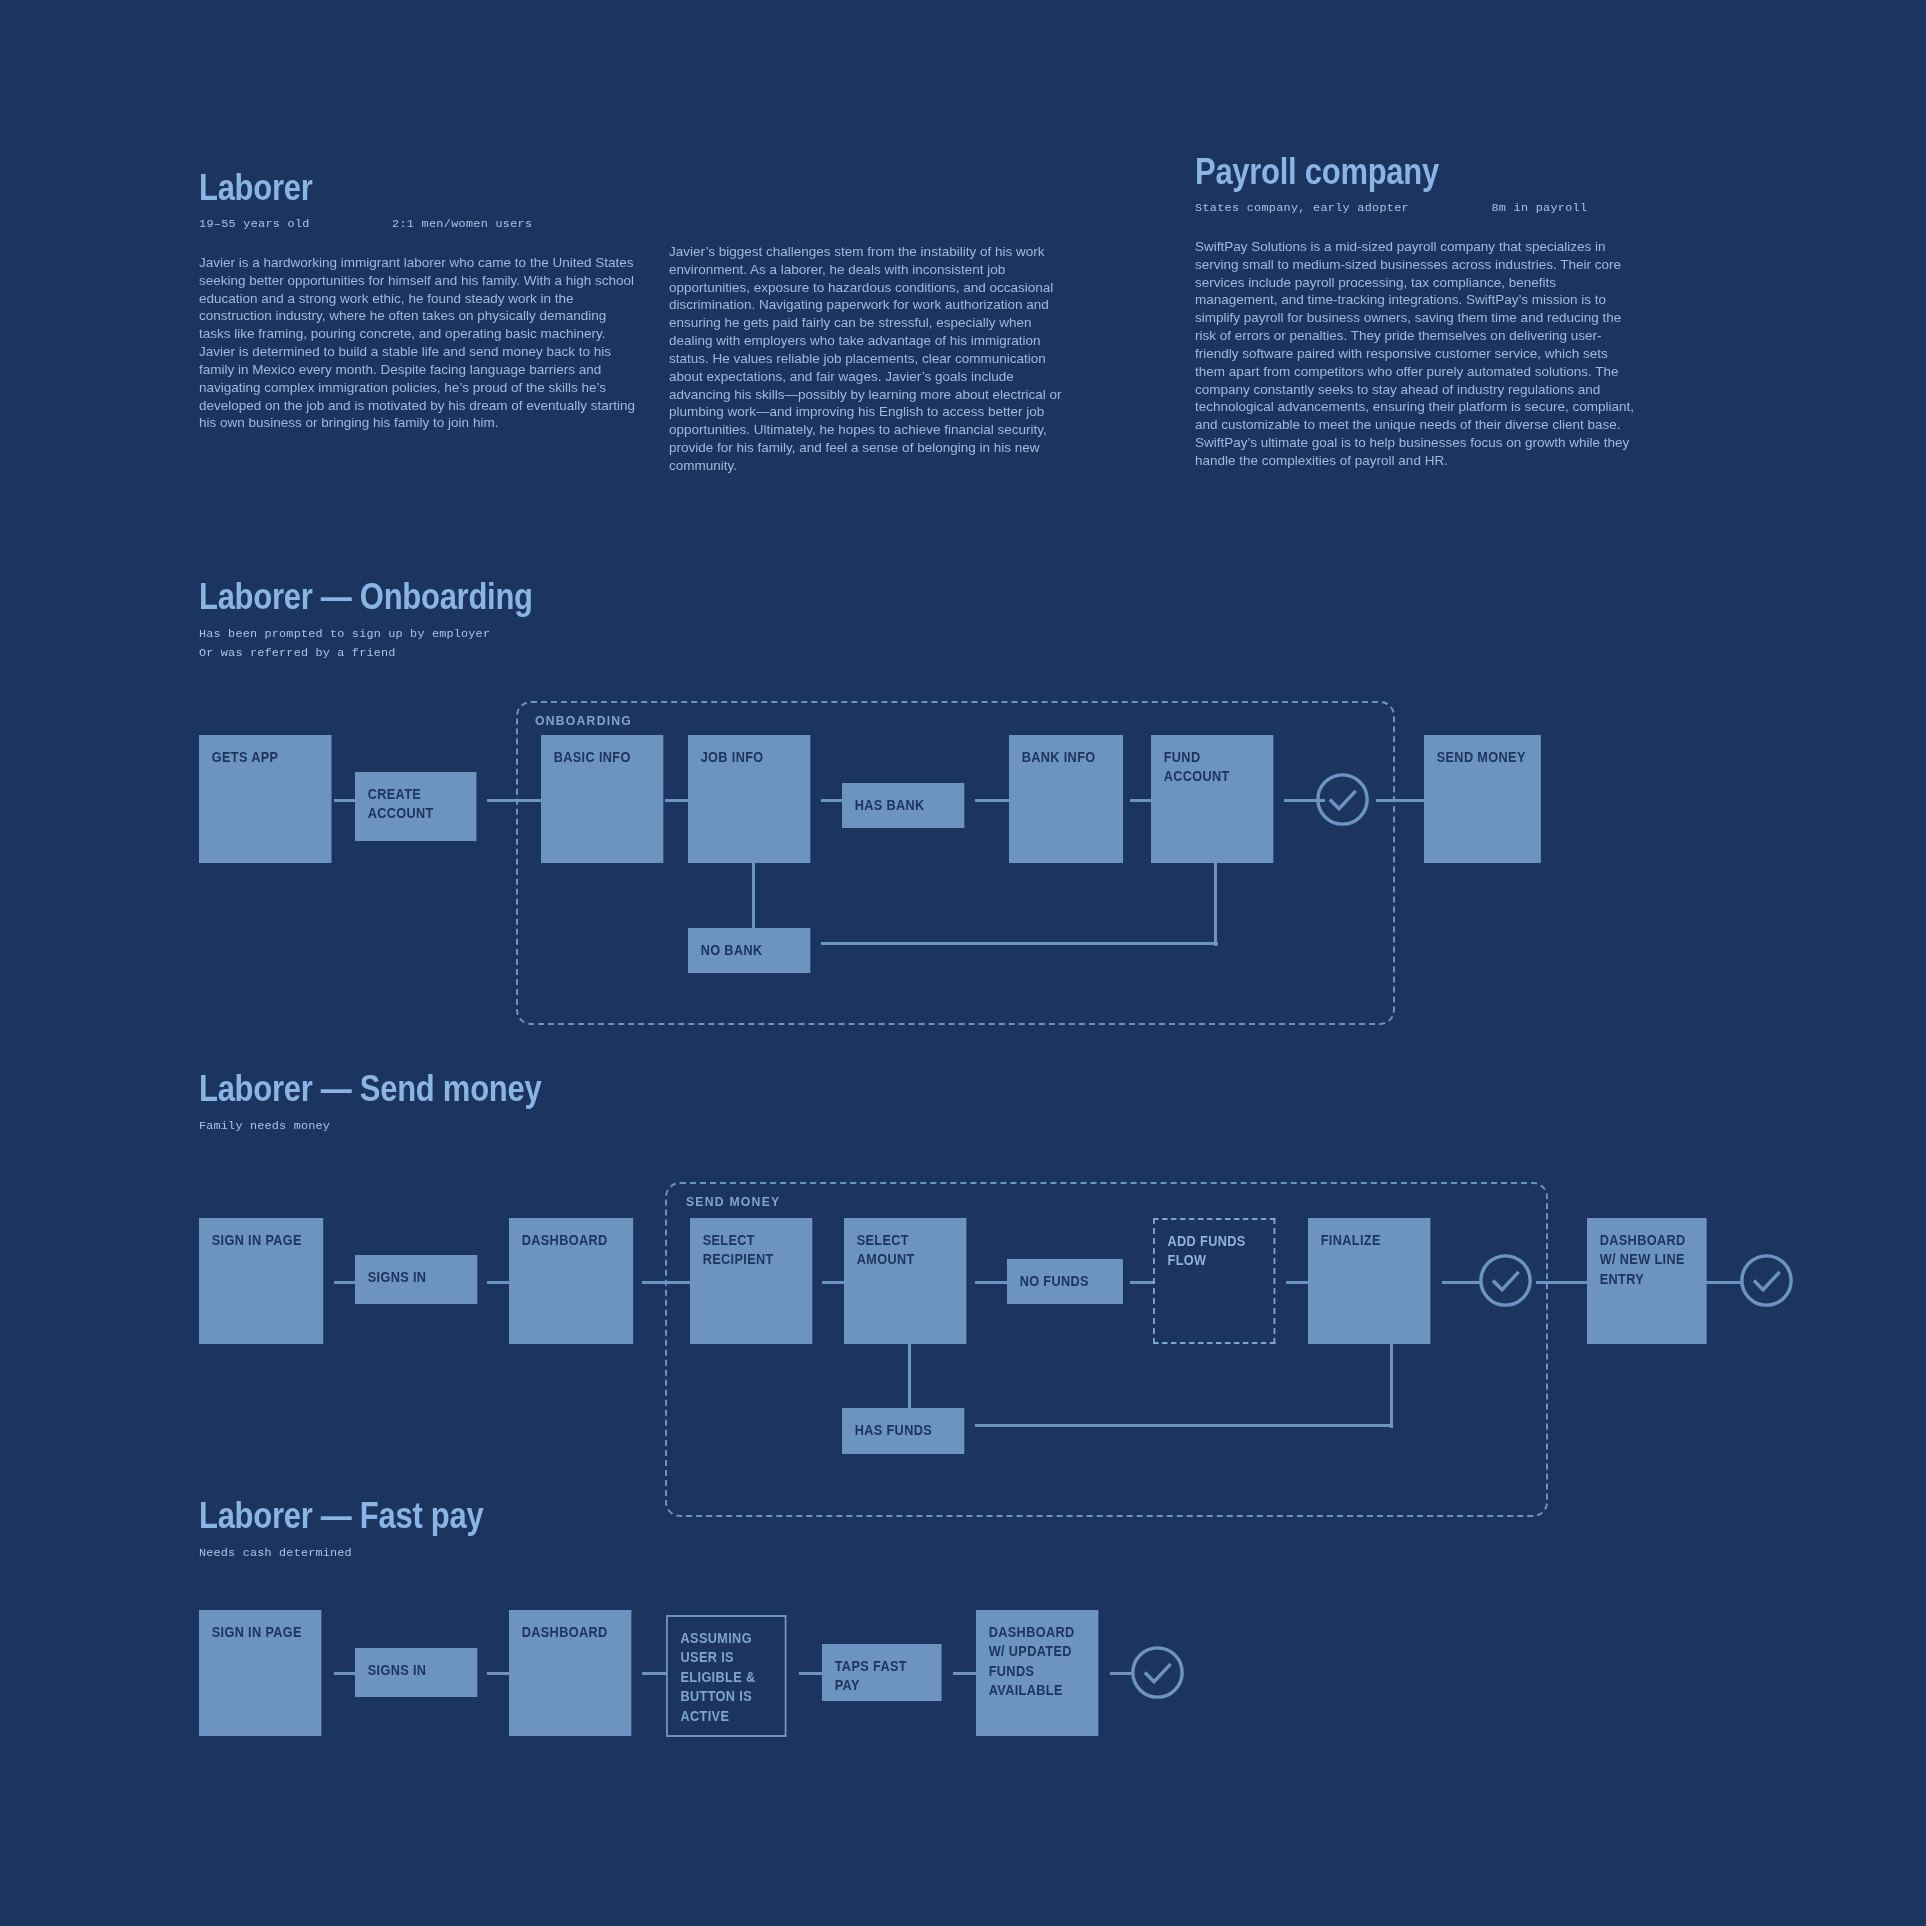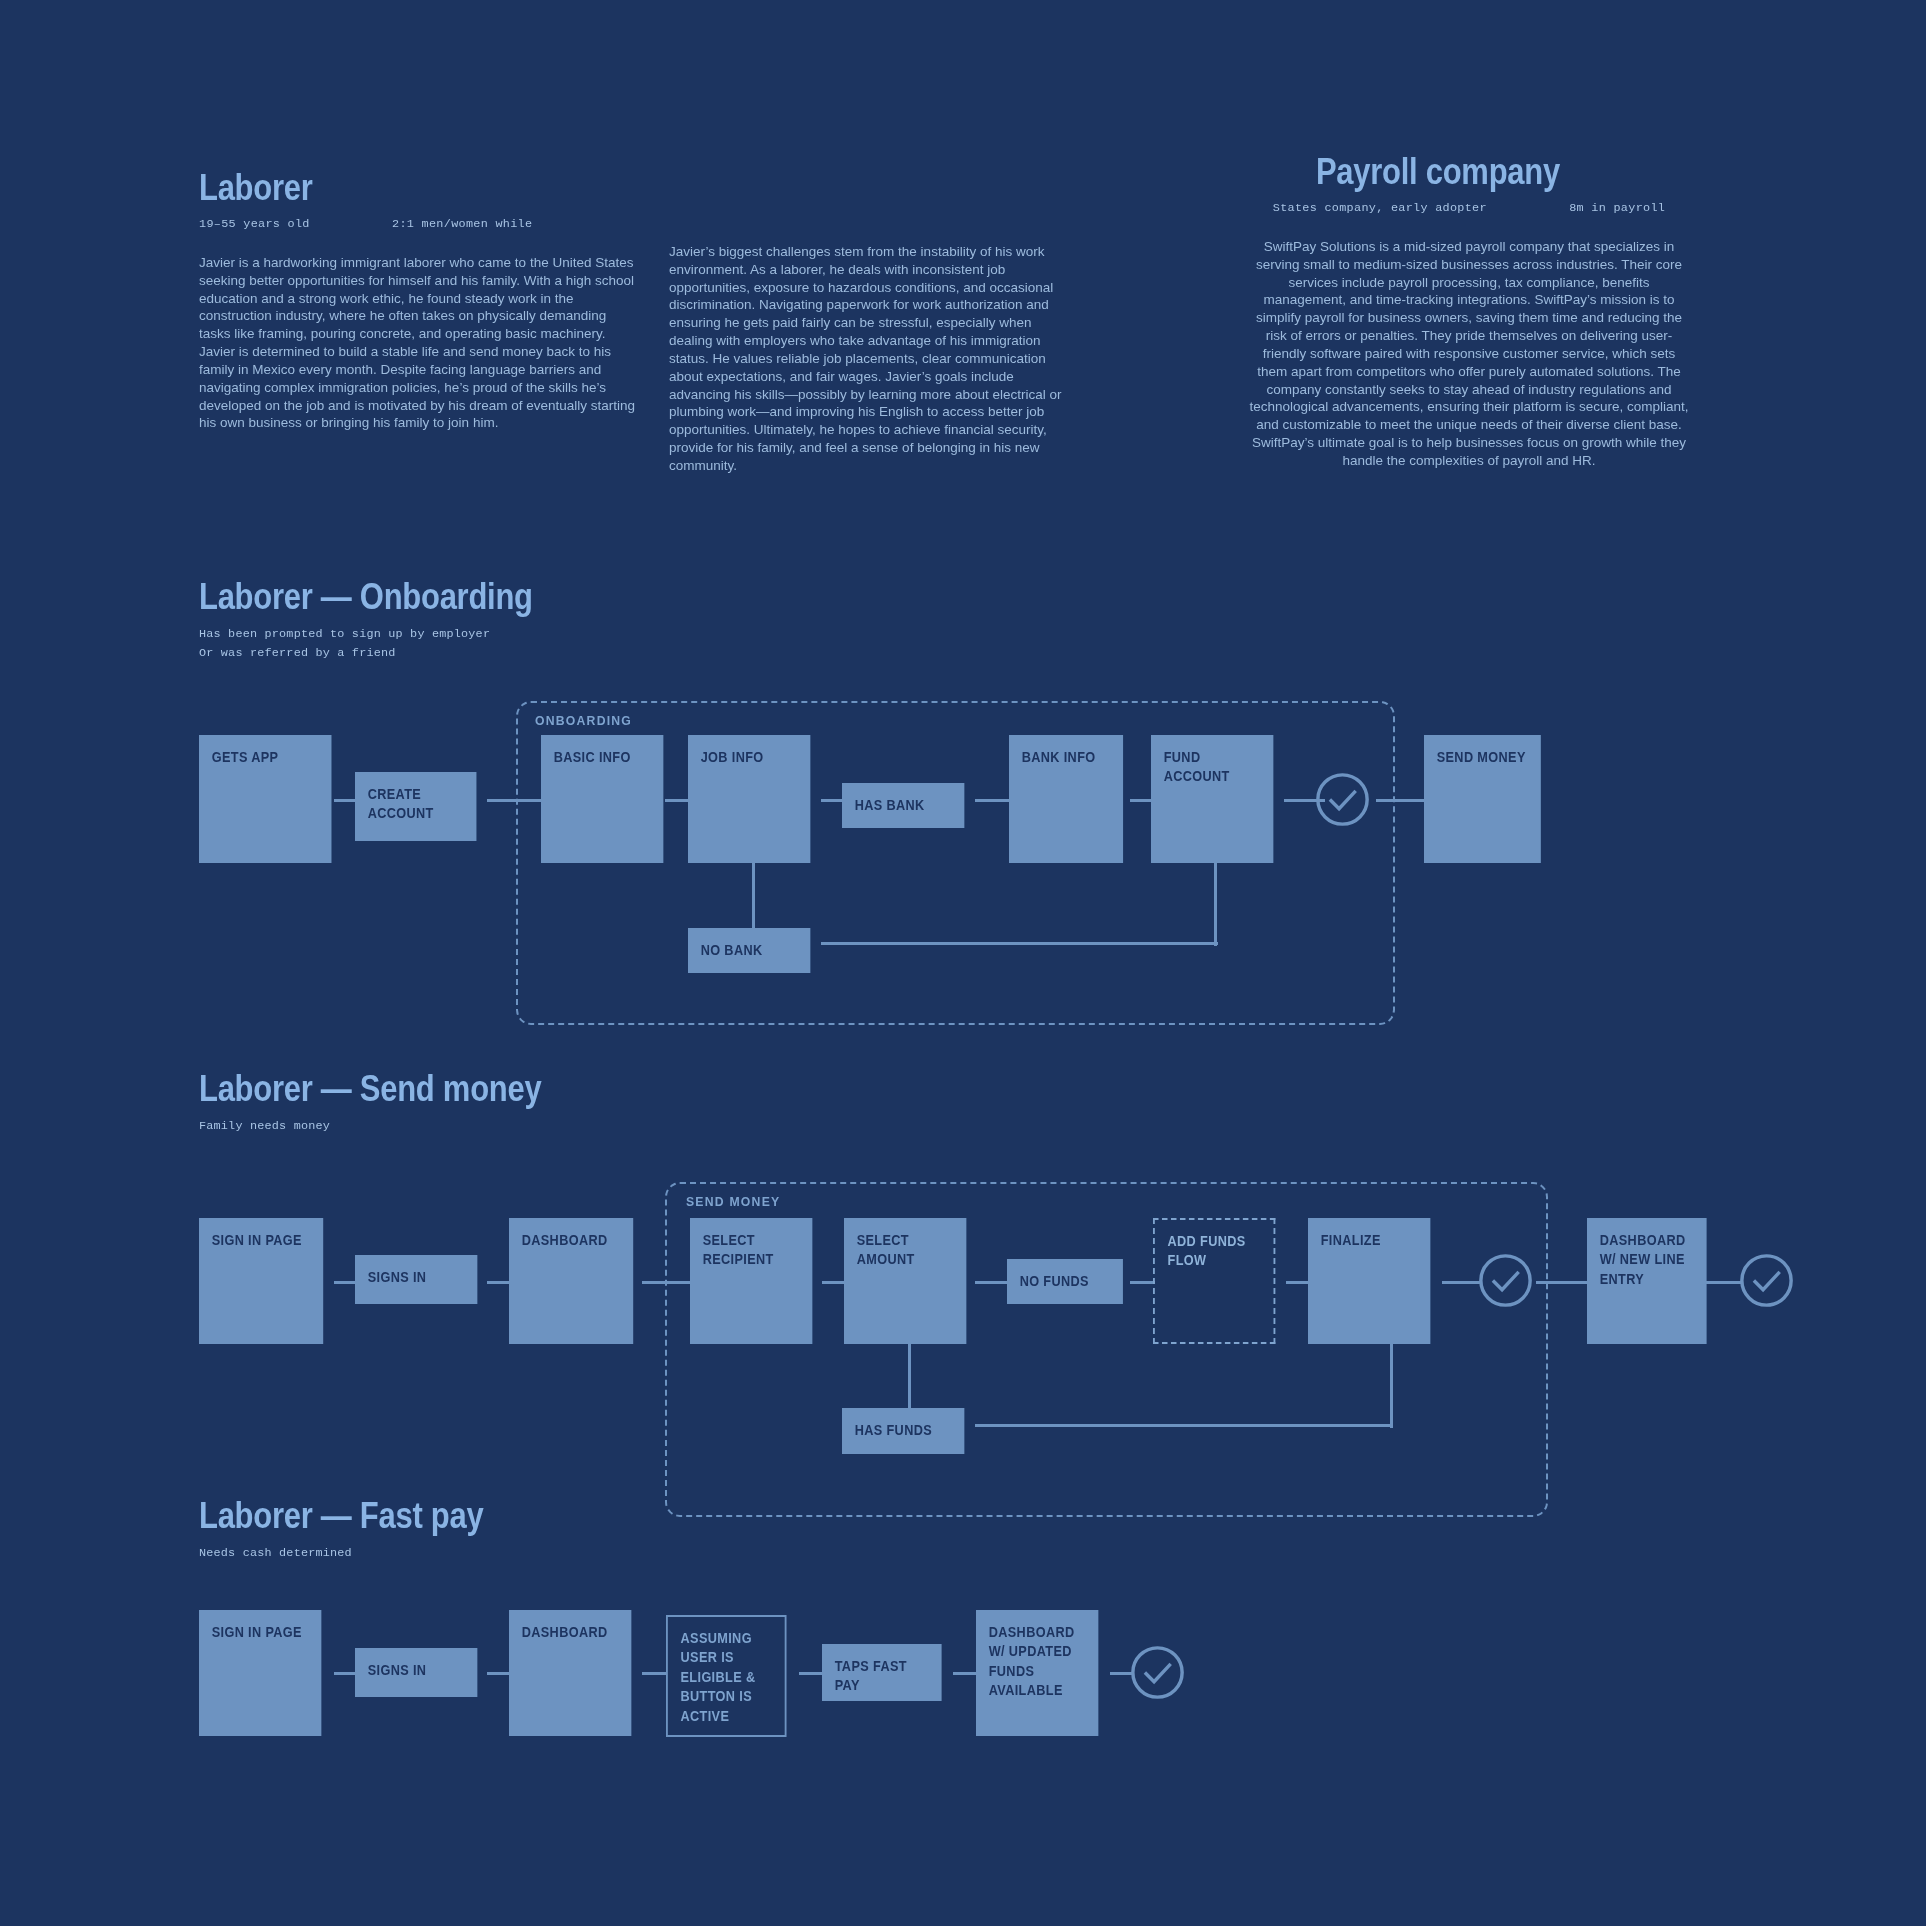--- a/index.html
+++ b/index.html
@@ -36,21 +36,21 @@
   .persona-meta .m2 { margin-left: 75px; }
   .persona-body {
     font-size: 13.5px;
     line-height: 1.32;
     color: #9dbbdd;
     margin-top: 23px;
   }
 
   .col-laborer { position: absolute; left: 0; top: 16px; width: 441px; }
   .col-laborer-2 { position: absolute; left: 470px; top: 89px; width: 401px; }
-  .col-payroll { position: absolute; left: 1048px; top: 0; width: 444px; text-align: center; }
+  .col-payroll { position: absolute; left: 996px; top: 0; width: 444px; }
 
   
   .section-head { position: absolute; }
   .section-title {
     font-weight: 700;
     font-size: 36px;
     line-height: 1.02;
     letter-spacing: -0.3px;
     color: #8ab4e4;
     transform: scaleX(0.86);
@@ -123,21 +123,21 @@
 </style>
 </head>
 <body>
 
 <div class="personas">
 
   <div class="col-laborer">
     <div class="persona-title">Laborer</div>
     <div class="persona-meta">
       <span>19–55 years old</span>
-      <span class="m2">2:1 men/women while</span>
+      <span class="m2">2:1 men/women users</span>
     </div>
     <div class="persona-body">Javier is a hardworking immigrant laborer who came to the United States seeking better opportunities for himself and his family. With a high school education and a strong work ethic, he found steady work in the construction industry, where he often takes on physically demanding tasks like framing, pouring concrete, and operating basic machinery. Javier is determined to build a stable life and send money back to his family in Mexico every month. Despite facing language barriers and navigating complex immigration policies, he’s proud of the skills he’s developed on the job and is motivated by his dream of eventually starting his own business or bringing his family to join him.</div>
   </div>
 
   <div class="col-laborer-2">
     <div class="persona-body" style="margin-top:0">Javier’s biggest challenges stem from the instability of his work environment. As a laborer, he deals with inconsistent job opportunities, exposure to hazardous conditions, and occasional discrimination. Navigating paperwork for work authorization and ensuring he gets paid fairly can be stressful, especially when dealing with employers who take advantage of his immigration status. He values reliable job placements, clear communication about expectations, and fair wages. Javier’s goals include advancing his skills—possibly by learning more about electrical or plumbing work—and improving his English to access better job opportunities. Ultimately, he hopes to achieve financial security, provide for his family, and feel a sense of belonging in his new community.</div>
   </div>
 
   <div class="col-payroll">
     <div class="persona-title">Payroll company</div>

